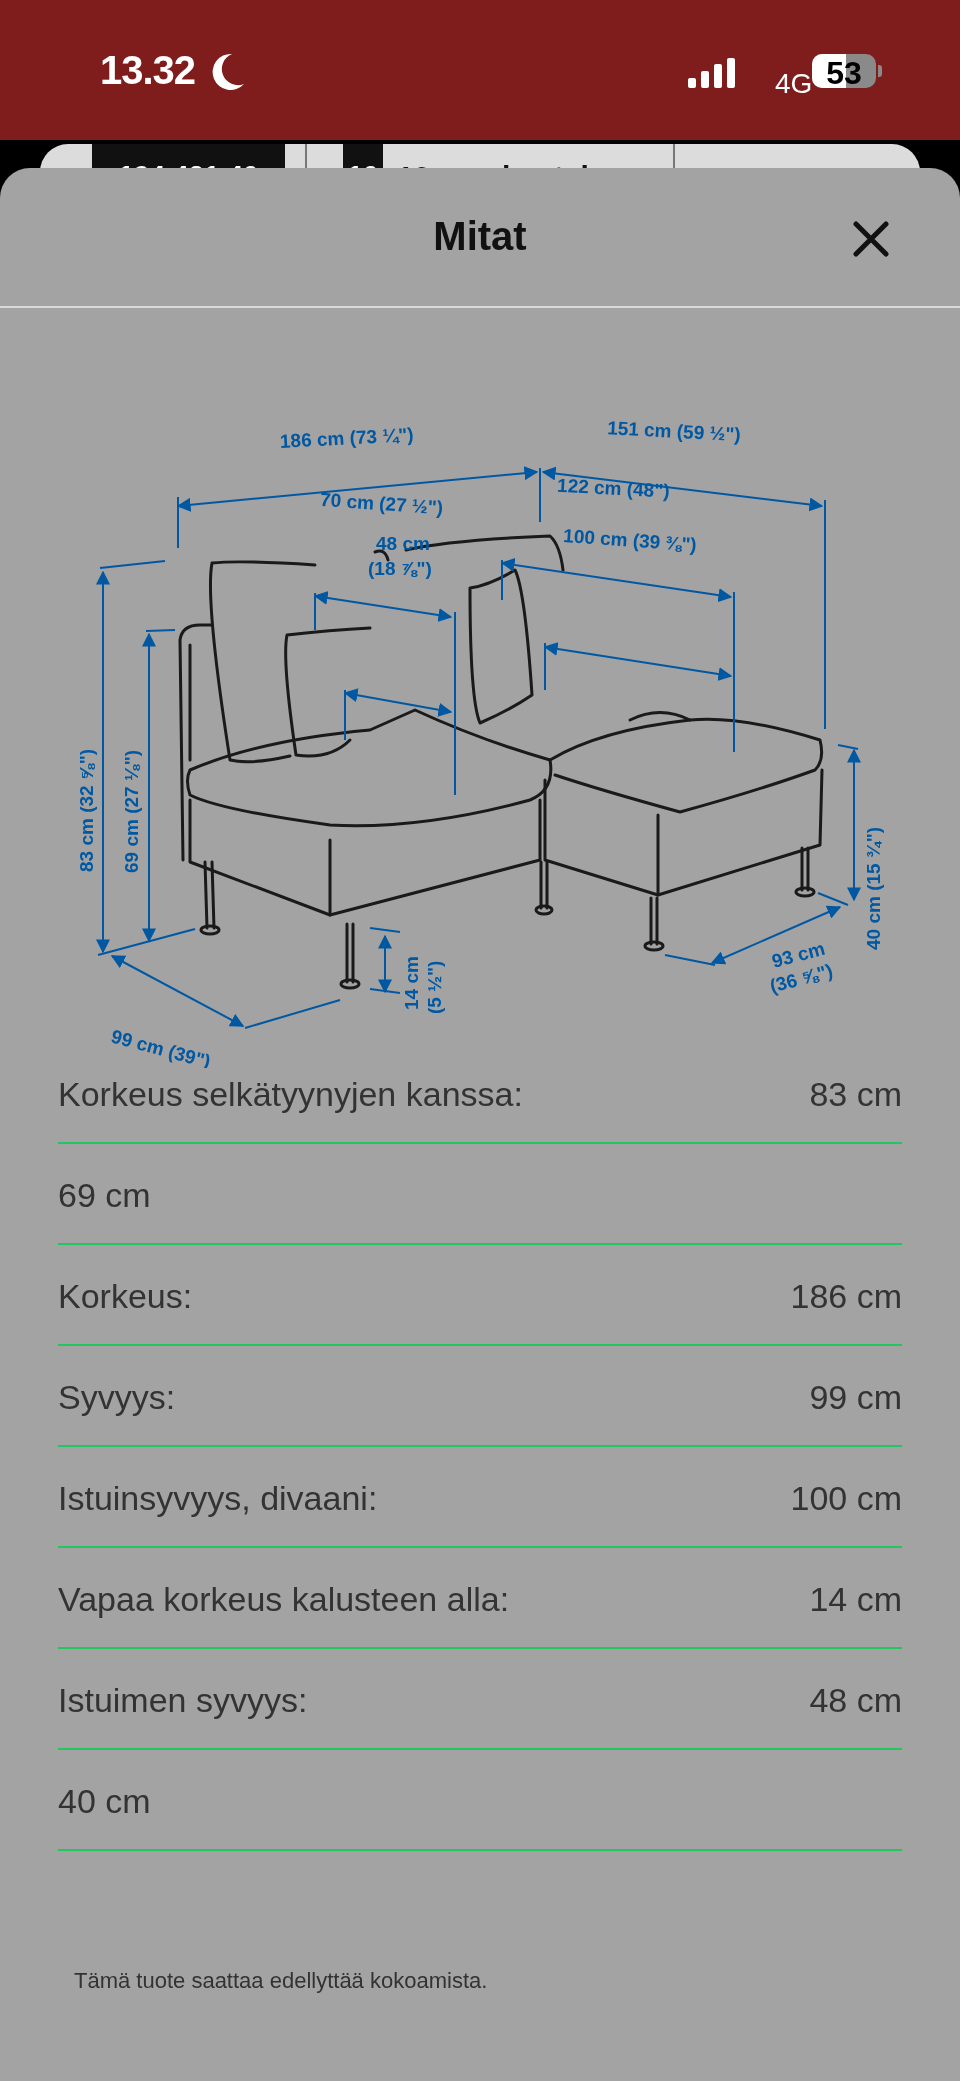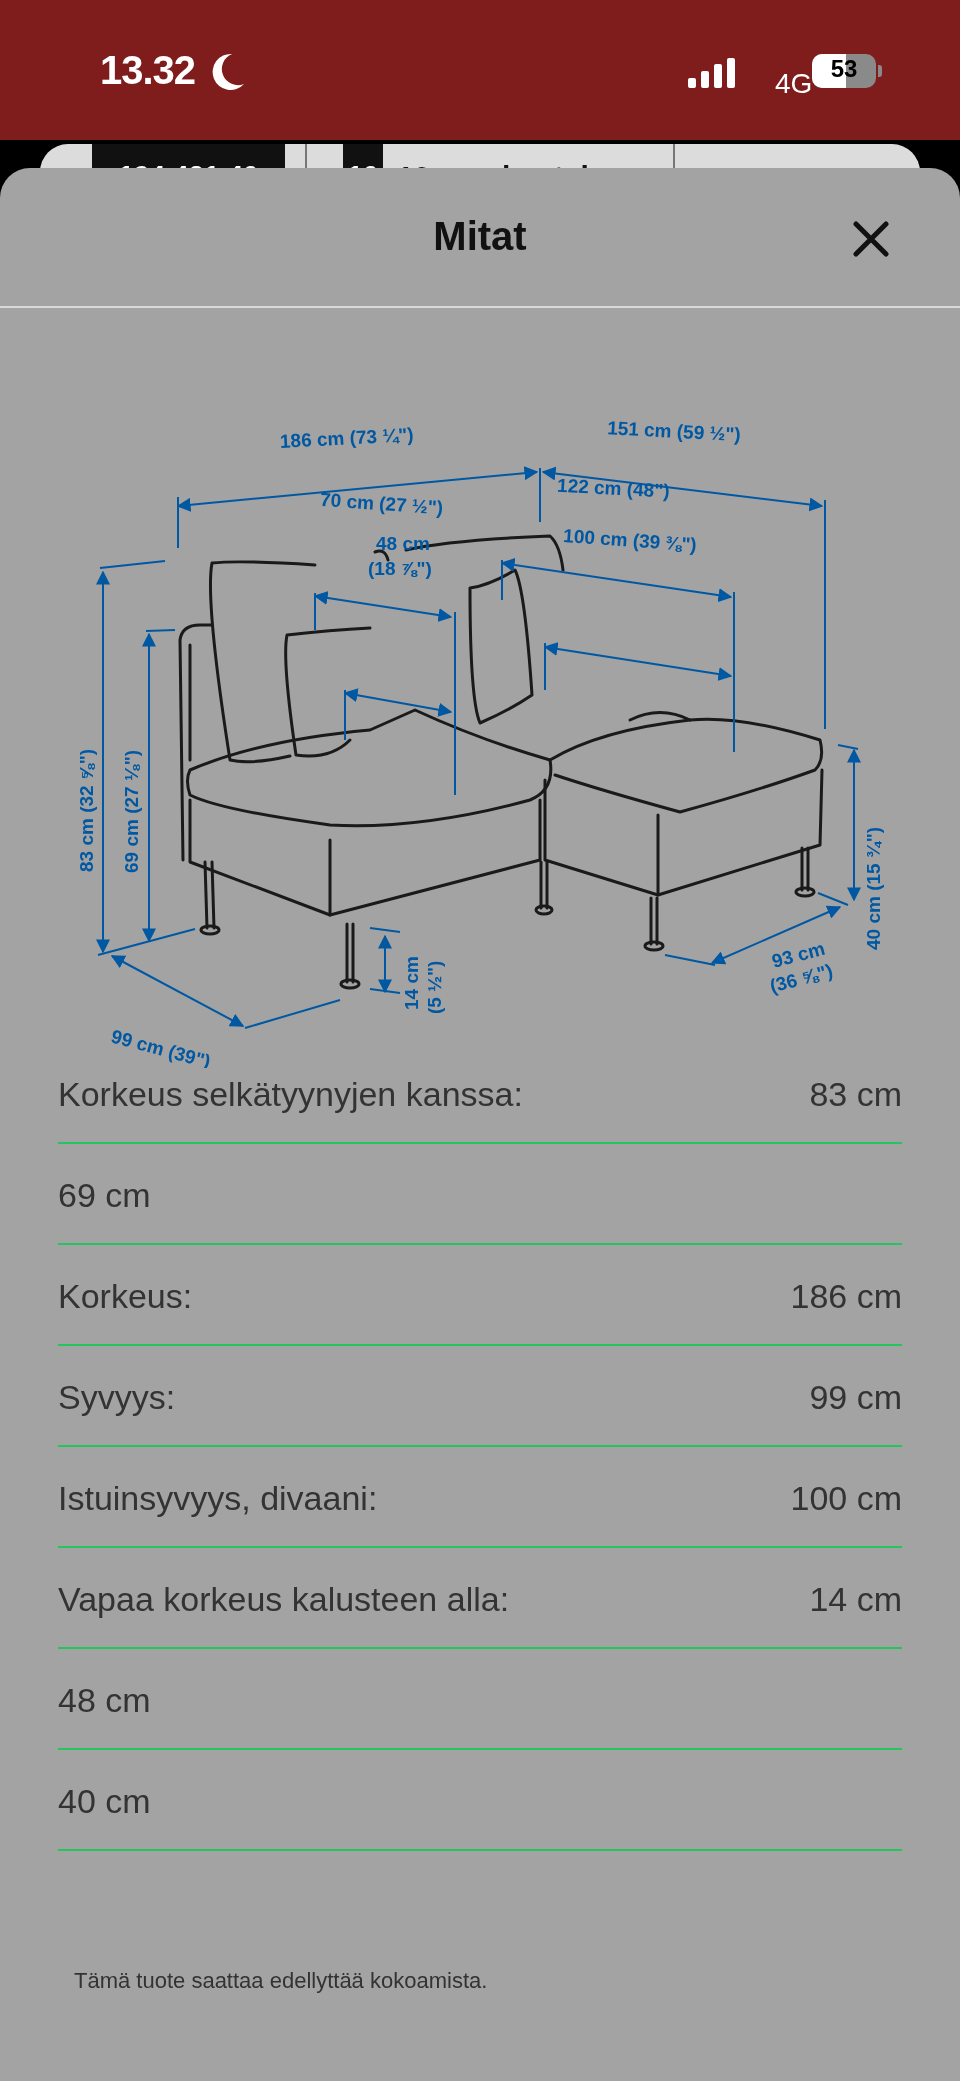--- a/index.html
+++ b/index.html
@@ -4,21 +4,21 @@
 <style>
   html,body{margin:0;padding:0;}
   body{width:960px;height:2081px;background:#000;position:relative;overflow:hidden;font-family:"Liberation Sans",sans-serif;}
   .statusbar{position:absolute;left:0;top:0;width:960px;height:140px;background:#7f1d1d;color:#fff;}
   .time{position:absolute;left:100px;top:48px;font-size:40px;font-weight:600;letter-spacing:-1px;}
   .moon{position:absolute;left:210px;top:52px;width:36px;height:40px;}
   .signal{position:absolute;left:688px;top:58px;width:48px;height:30px;}
   .net{position:absolute;left:750px;top:68px;font-size:28px;margin-left:25px;}
   .battery{position:absolute;left:812px;top:54px;width:64px;height:34px;border-radius:10px;overflow:hidden;background:#8a8a8a;}
   .battery .fill{position:absolute;left:0;top:0;bottom:0;width:34px;background:#fff;}
-  .battery .txt{position:absolute;left:0;right:0;top:1px;text-align:center;font-size:24px;font-weight:700;color:#000;}
+  .battery .txt{position:absolute;left:0;right:0;top:1px;text-align:center;font-size:32px;font-weight:700;color:#000;}
   .battery-nub{position:absolute;left:878px;top:65px;width:4px;height:12px;background:#8a8a8a;border-radius:0 3px 3px 0;}
   .behind{position:absolute;left:40px;top:144px;width:880px;height:60px;background:#dcdcdc;border-radius:28px 28px 0 0;overflow:hidden;}
   .behind .art{position:absolute;left:52px;top:0;width:193px;height:60px;background:#111;color:#fff;font-size:28px;font-weight:700;text-align:center;line-height:56px;padding-top:4px;}
   .behind .sep1{position:absolute;left:265px;top:0;width:2px;height:60px;background:#777;}
   .behind .ten{position:absolute;left:303px;top:0;width:40px;height:60px;background:#111;color:#fff;font-size:28px;font-weight:700;text-align:center;line-height:64px;}
   .behind .warranty{position:absolute;left:343px;top:0;width:290px;height:60px;color:#111;font-size:30px;font-weight:700;line-height:66px;padding-left:14px;box-sizing:border-box;}
   .behind .sep2{position:absolute;left:633px;top:0;width:2px;height:60px;background:#777;}
   .sheet{position:absolute;left:0;top:168px;width:960px;height:1913px;background:#a3a3a3;border-radius:30px 30px 0 0;}
   .sheet-header{position:absolute;left:0;top:0;width:960px;height:138px;border-bottom:2px solid #d9d9d9;}
   .title{position:absolute;left:0;right:0;top:46px;text-align:center;font-size:40px;font-weight:700;color:#111;}
@@ -188,20 +188,21 @@
       </div>
     <div class="row">
         <span>Istuinsyvyys, divaani:</span>
         <span>100 cm</span>
       </div>
     <div class="row">
         <span>Vapaa korkeus kalusteen alla:</span>
         <span>14 cm</span>
       </div>
     <div class="row">
+        <span>Istuimen syvyys:</span>
         <span>48 cm</span>
       </div>
     <div class="row">
         <span>40 cm</span>
       </div>
   </div>
 
   <div class="note">Tämä tuote saattaa edellyttää kokoamista.</div>
 </div>
 

